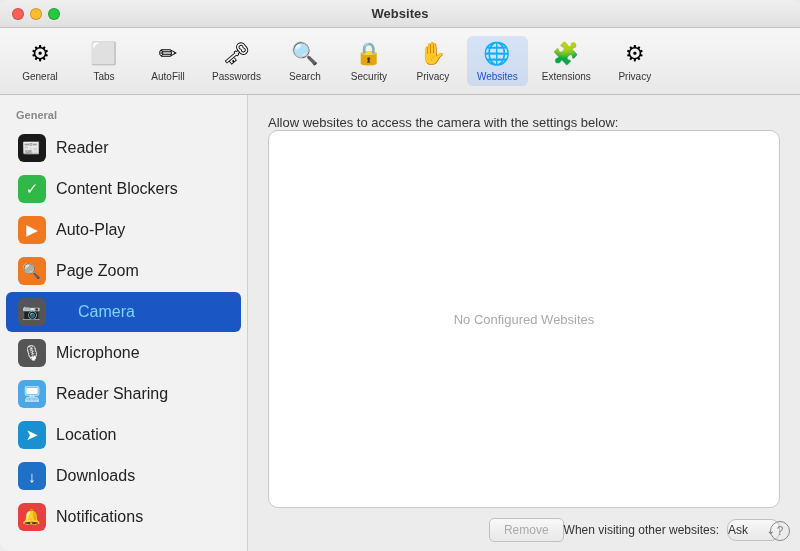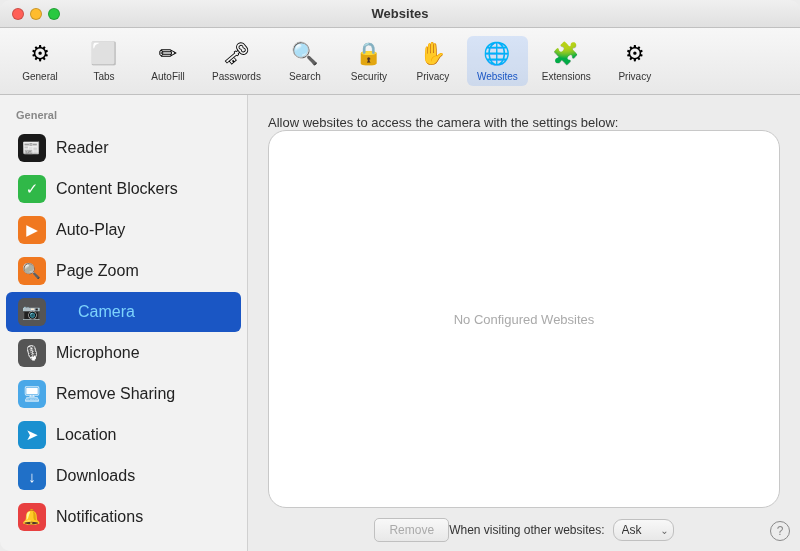--- a/index.html
+++ b/index.html
@@ -156,34 +156,34 @@
       display: flex;
       flex-direction: column;
     }
     .content-description {
       font-size: 13px;
       color: #333;
     }
     .websites-box {
       flex: 1;
       border: 1px solid #c8c8c8;
-      border-radius: 18px;
+      border-radius: 10px;
       background: white;
       display: flex;
       align-items: center;
       justify-content: center;
     }
     .no-websites-text {
       color: #aaa;
       font-size: 13px;
     }
     .content-footer {
       display: flex;
       align-items: center;
-      justify-content: center;
+      justify-content: flex-end;
       margin-top: 10px;
     }
     .remove-btn {
       background: linear-gradient(to bottom, #f8f8f8, #e8e8e8);
       border: 1px solid #c0c0c0;
       border-radius: 5px;
       padding: 4px 14px;
       font-size: 12px;
       color: #aaa;
       cursor: not-allowed;
@@ -200,21 +200,21 @@
     .select-wrapper {
       position: relative;
       display: flex;
       align-items: center;
     }
     .ask-select {
       appearance: none;
       background: linear-gradient(to bottom, #f8f8f8, #e8e8e8);
       border: 1px solid #c0c0c0;
       border-radius: 9px;
-      padding: 3px 22px 3px 8px;
+      padding: 3px 22px 3px 0;
       font-size: 12px;
       color: #333;
       cursor: pointer;
     }
     .select-arrow {
       position: absolute;
       right: 5px;
       pointer-events: none;
       font-size: 10px;
       color: #666;
@@ -317,21 +317,21 @@
       <div class="sidebar-item active">
         <div class="item-icon icon-camera">📷</div>
         <div class="item-label">Camera</div>
       </div>
       <div class="sidebar-item">
         <div class="item-icon icon-microphone">🎙</div>
         <div class="item-label">Microphone</div>
       </div>
       <div class="sidebar-item">
         <div class="item-icon icon-screen-sharing">🖥</div>
-        <div class="item-label">Remove Sharing</div>
+        <div class="item-label">Reader Sharing</div>
       </div>
       <div class="sidebar-item">
         <div class="item-icon icon-location">➤</div>
         <div class="item-label">Location</div>
       </div>
       <div class="sidebar-item">
         <div class="item-icon icon-downloads">↓</div>
         <div class="item-label">Downloads</div>
       </div>
       <div class="sidebar-item">

